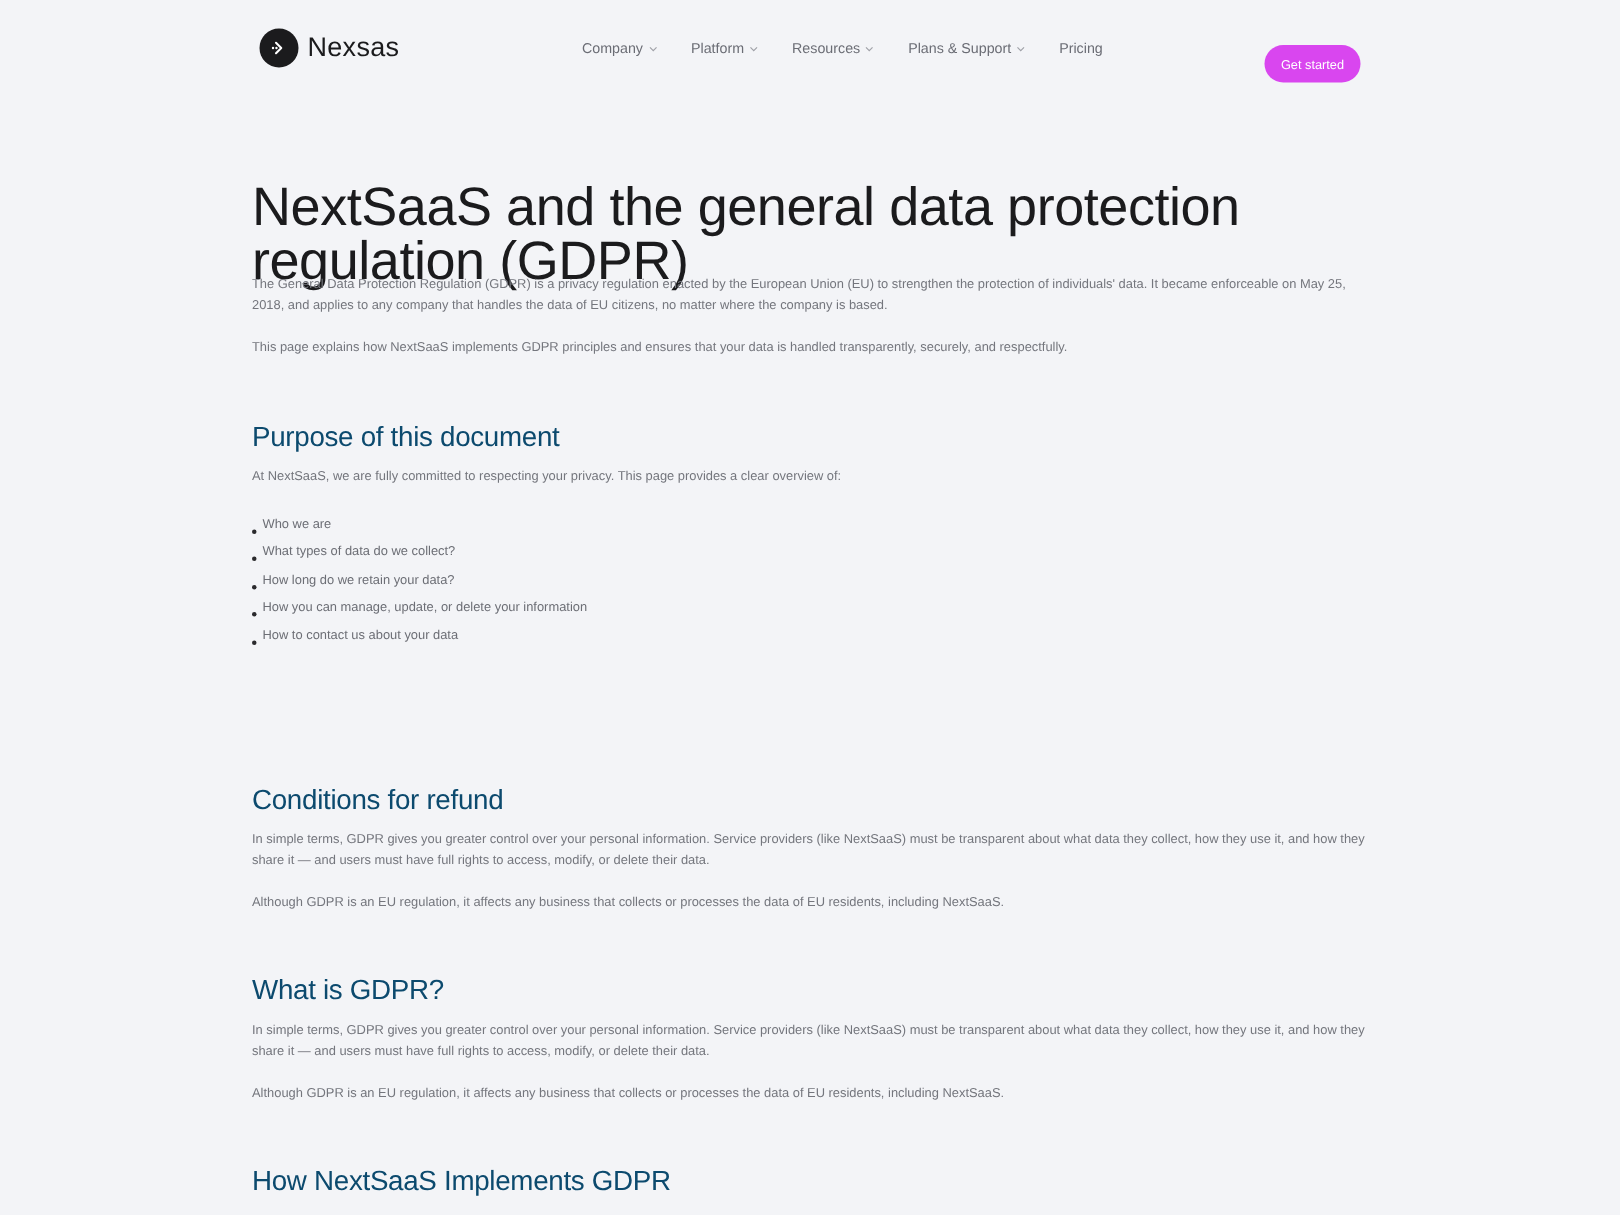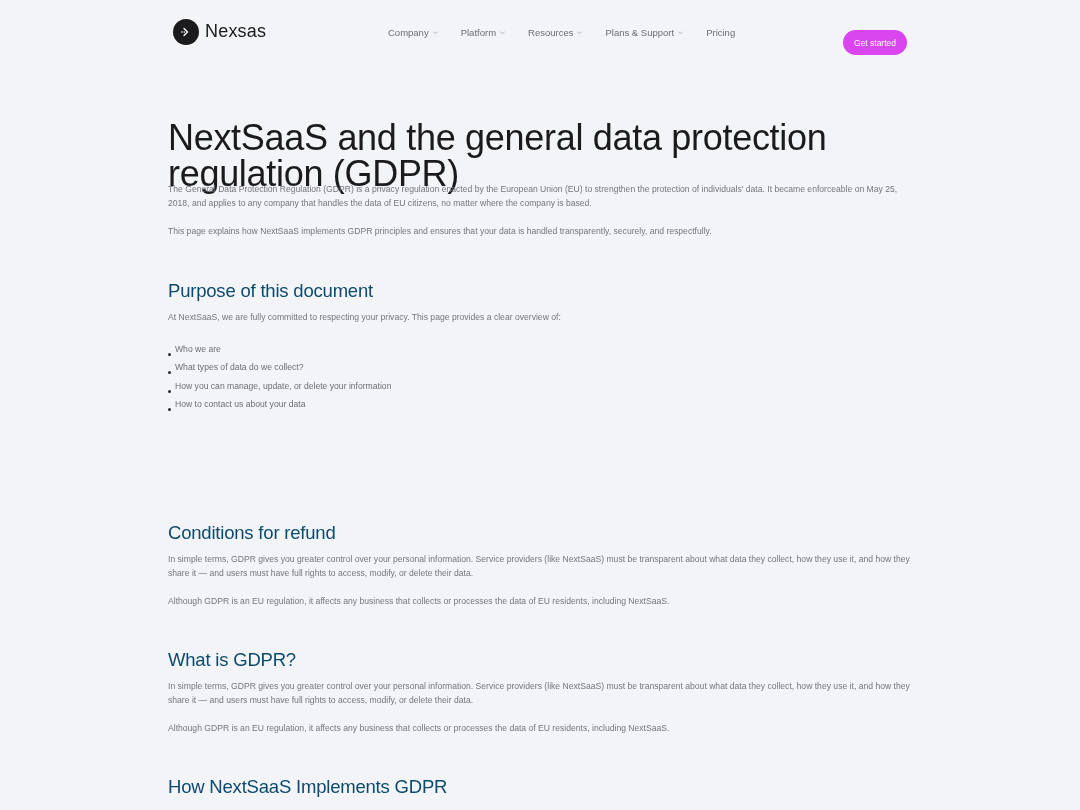--- a/index.html
+++ b/index.html
@@ -116,20 +116,24 @@
     <li>
         <span class="bullet"></span>
         <span>Who we are</span>
       </li>
     <li>
         <span class="bullet"></span>
         <span>What types of data do we collect?</span>
       </li>
     <li>
         <span class="bullet"></span>
+        <span>How long do we retain your data?</span>
+      </li>
+    <li>
+        <span class="bullet"></span>
         <span>How you can manage, update, or delete your information</span>
       </li>
     <li>
         <span class="bullet"></span>
         <span>How to contact us about your data</span>
       </li>
   </ul>
 
   <h2 style="top:522px;">Conditions for refund</h2>
   <p class="p-abs" style="top:552px;">In simple terms, GDPR gives you greater control over your personal information. Service providers (like NextSaaS) must be transparent about what data they collect, how they use it, and how they share it — and users must have full rights to access, modify, or delete their data.</p>

